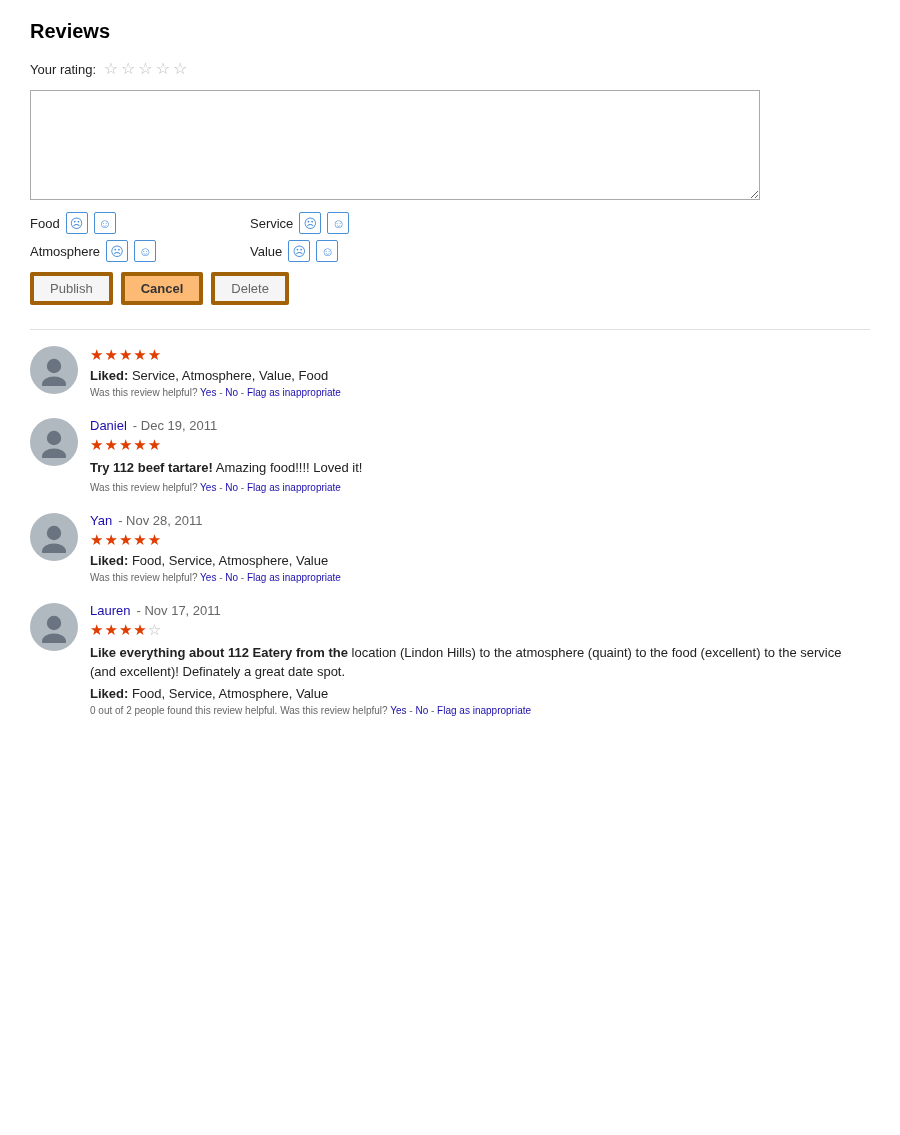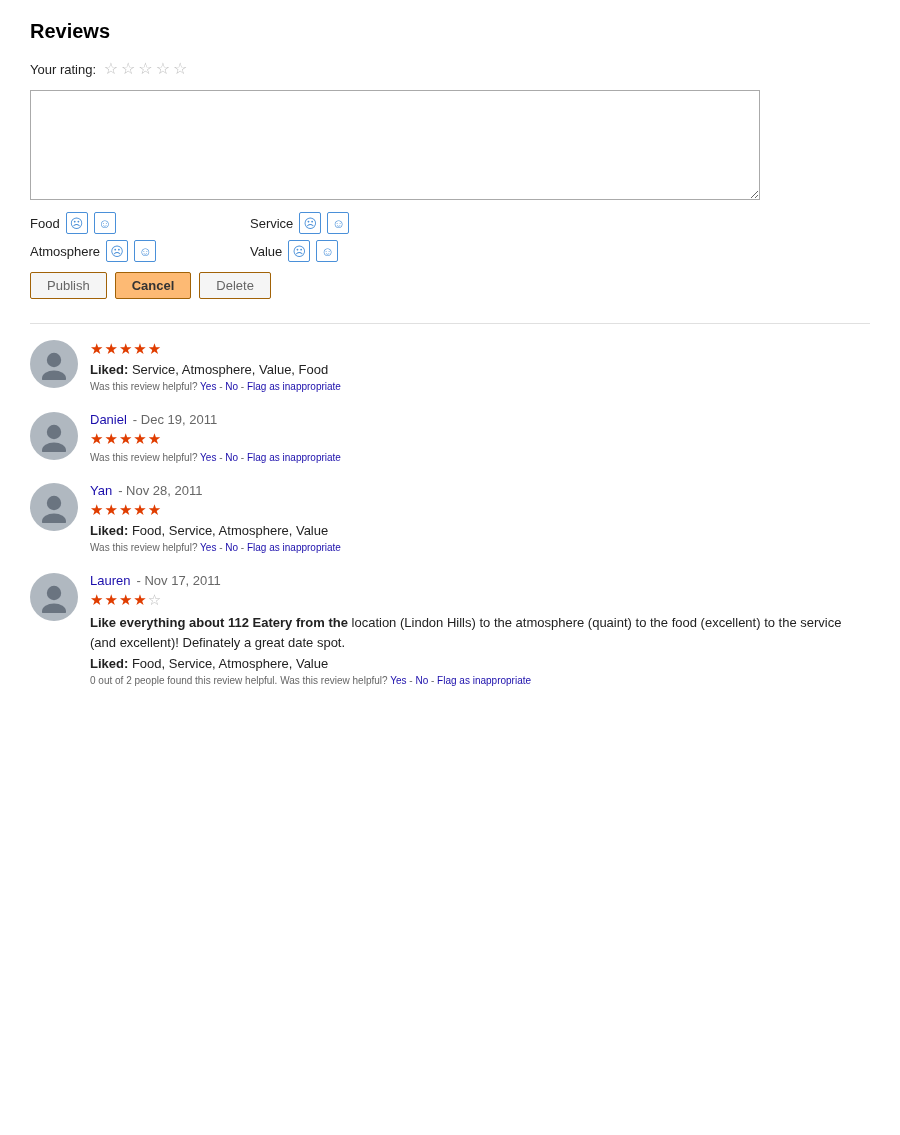--- a/index.html
+++ b/index.html
@@ -89,21 +89,21 @@
 
     .action-buttons {
       display: flex;
       gap: 8px;
       margin-bottom: 24px;
     }
 
     .btn {
       padding: 5px 16px;
       font-size: 13px;
-      border: 1px solid #a16207;
+      border: 4px solid #a16207;
       background: #f5f5f5;
       cursor: pointer;
       color: #666;
       border-radius: 2px;
     }
 
     .btn-cancel {
       font-weight: bold;
       color: #333;
       background: #fdba74;
@@ -305,20 +305,23 @@
       <a class="reviewer-name">Daniel</a>
       <span class="review-date"> - Dec 19, 2011</span>
     </div>
     <div class="review-stars">
       <span class="star-filled">★</span>
       <span class="star-filled">★</span>
       <span class="star-filled">★</span>
       <span class="star-filled">★</span>
       <span class="star-filled">★</span>
     </div>
+    <div class="review-text">
+      <strong>Try 112 beef tartare!</strong> Amazing food!!!! Loved it!
+    </div>
     <div class="helpful-section">
       Was this review helpful? <a class="helpful-link">Yes</a> - <a class="helpful-link">No</a> - <a class="flag-link">Flag as inappropriate</a>
     </div>
   </div>
 </div>
 
 <div class="review-item">
   <div class="avatar">
     <svg viewBox="0 0 40 40" xmlns="http://www.w3.org/2000/svg">
       <circle cx="20" cy="15" r="9" fill="#6a7480"></circle>

